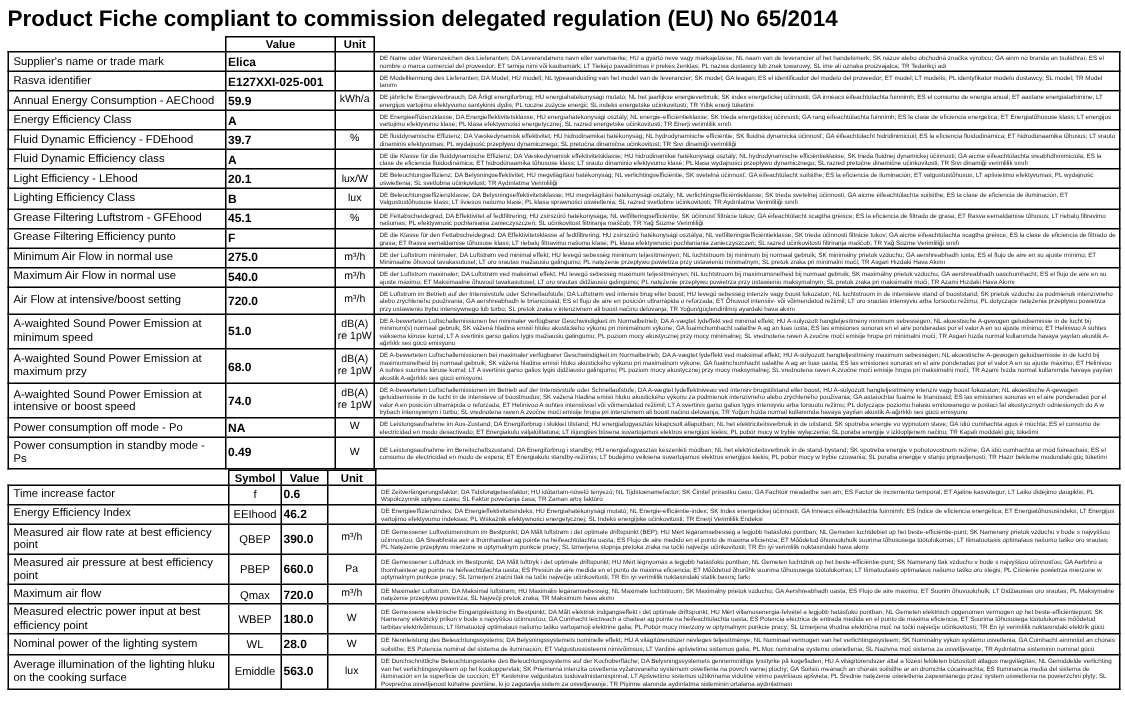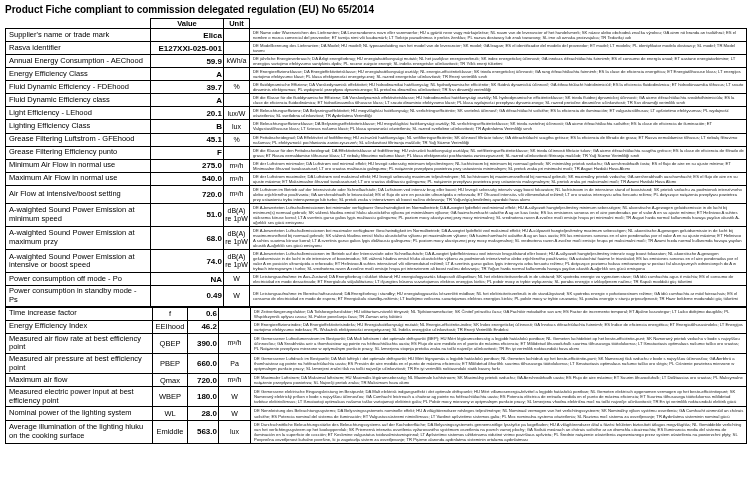--- a/index.html
+++ b/index.html
@@ -2,29 +2,29 @@
 <html><head>
 <meta charset="utf-8">
 <style>
   html,body{margin:0;padding:0;background:#fff;}
   .page{
     width:750px;height:483px;box-sizing:border-box;
     background:#fff;color:#000;overflow:hidden;
     font-family:"Liberation Sans","DejaVu Sans",sans-serif;
     padding:2px 4px 0 5px;position:relative;
   }
-  .title{font-size:10px;font-weight:bold;margin:2px 0 3px 0;letter-spacing:0;}
+  .title{font-size:15px;font-weight:bold;margin:2px 0 3px 0;letter-spacing:0;}
   table.fiche{border-collapse:collapse;table-layout:fixed;width:741px;}
   table.fiche td{border:1px solid #000;box-sizing:border-box;overflow:hidden;}
   td.nob{border:none !important;}
   tr.hdr td{height:9px;}
   .hcell{font-size:7.5px;font-weight:bold;text-align:center;vertical-align:middle;padding:0;margin-left:36px;}
   td.lbl{font-size:7.5px;padding:1px 3px;vertical-align:middle;line-height:1.15;}
   td.sym{font-size:7.5px;text-align:center;vertical-align:middle;padding:0 1px;}
-  td.val{font-size:8px;font-weight:bold;text-align:right;vertical-align:middle;padding:0 1px;}
+  td.val{font-size:8px;font-weight:bold;text-align:left;vertical-align:middle;padding:0 1px;}
   td.unit{font-size:7px;text-align:center;vertical-align:middle;padding:0 1px;line-height:1.1;}
   td.note{
     font-size:4.2px;line-height:1.2;color:#222;
     padding:1px 2px 1px 3px;vertical-align:middle;
     word-break:normal;
   }
   tr.row{min-height:10px;}
   tr.row td{height:10px;}
 </style>
 </head>
@@ -162,20 +162,27 @@
 
   <table class="fiche">
     <colgroup>
       <col style="width:147px">
         <col style="width:35px">
         <col style="width:31px">
         <col style="width:32px">
         <col style="width:496px">
     </colgroup>
     <tbody id="t2-body">
+      <tr class="hdr">
+        <td class="nob"></td>
+        <td class="hcell">Symbol</td>
+        <td class="hcell">Value</td>
+        <td class="hcell">Unit</td>
+        <td class="nob"></td>
+      </tr>
     <tr class="row">
     <td class="lbl">Time increase factor</td>
     <td class="sym">f</td>
     <td class="val">0.6</td>
     <td class="unit"></td>
     <td class="note">DE Zeitverlängerungsfaktor; DA Tidsforøgelsesfaktor; HU időtartam-növelő tényező; NL Tijdstoenamefactor; SK Činiteľ prírastku času; GA Fachtóir méadaithe san am; ES Factor de incremento temporal; ET Ajaline kasvutegur; LT Laiko didėjimo daugiklis; PL Współczynnik upływu czasu; SL Faktor povečanja časa; TR Zaman artış faktörü</td>
   </tr>
         <tr class="row">
     <td class="lbl">Energy Efficiency Index</td>
     <td class="sym">EEIhood</td>

